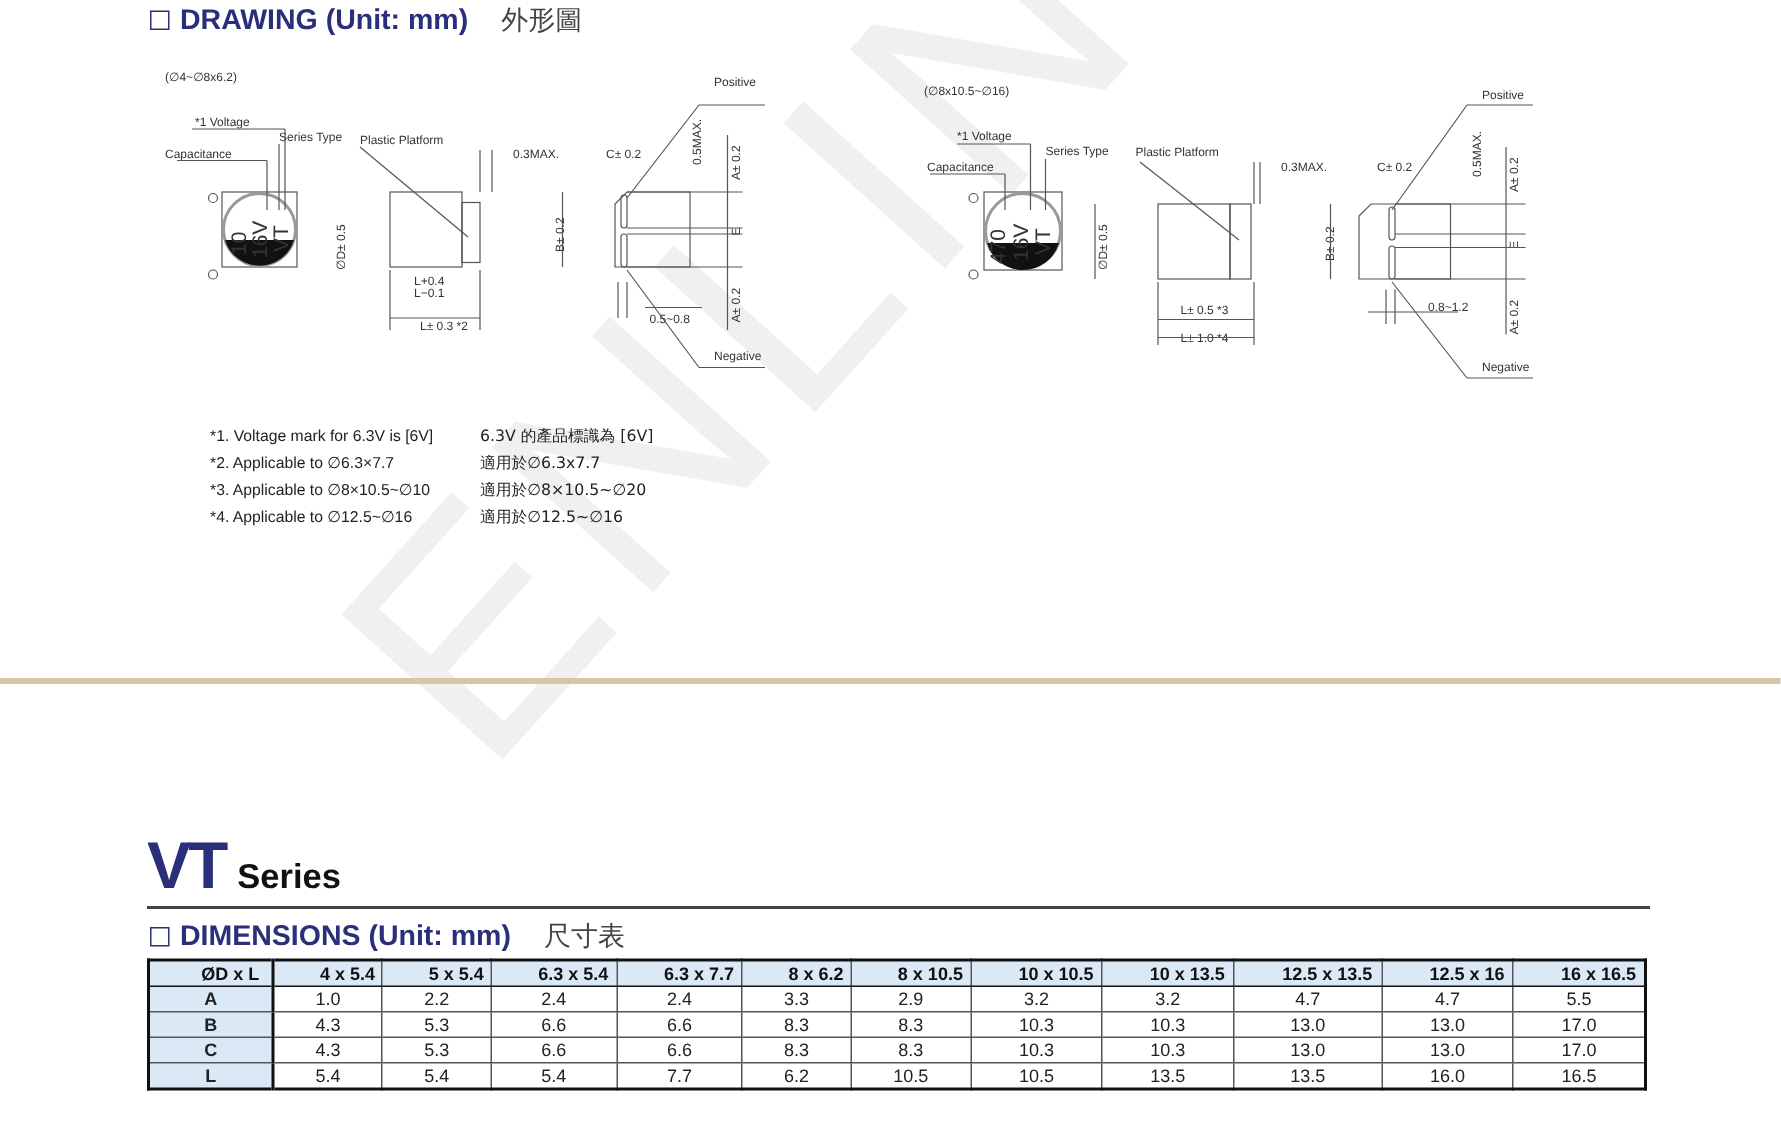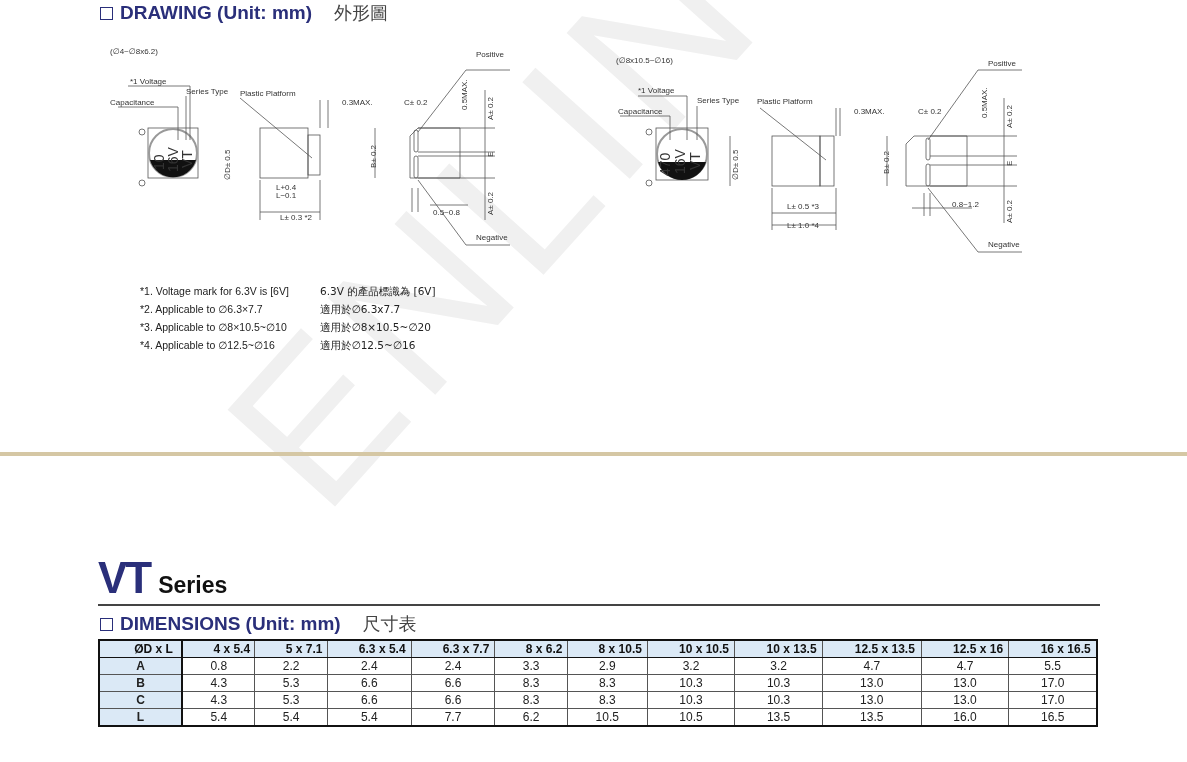--- a/index.html
+++ b/index.html
@@ -198,34 +198,34 @@
 </div>
 
 <table class="dims">
   <colgroup>
       <col style="width:83px">
     </colgroup>
   <tbody>
       <tr class="hdr">
     <th class="corner">ØD x L</th>
     <th>4 x 5.4</th>
-    <th>5 x 7.1</th>
+    <th>5 x 5.4</th>
     <th>6.3 x 5.4</th>
     <th>6.3 x 7.7</th>
     <th>8 x 6.2</th>
     <th>8 x 10.5</th>
     <th>10 x 10.5</th>
     <th>10 x 13.5</th>
     <th>12.5 x 13.5</th>
     <th>12.5 x 16</th>
     <th>16 x 16.5</th>
   </tr>
   <tr>
     <td class="rh">A</td>
-    <td>0.8</td>
+    <td>1.0</td>
     <td>2.2</td>
     <td>2.4</td>
     <td>2.4</td>
     <td>3.3</td>
     <td>2.9</td>
     <td>3.2</td>
     <td>3.2</td>
     <td>4.7</td>
     <td>4.7</td>
     <td>5.5</td>

